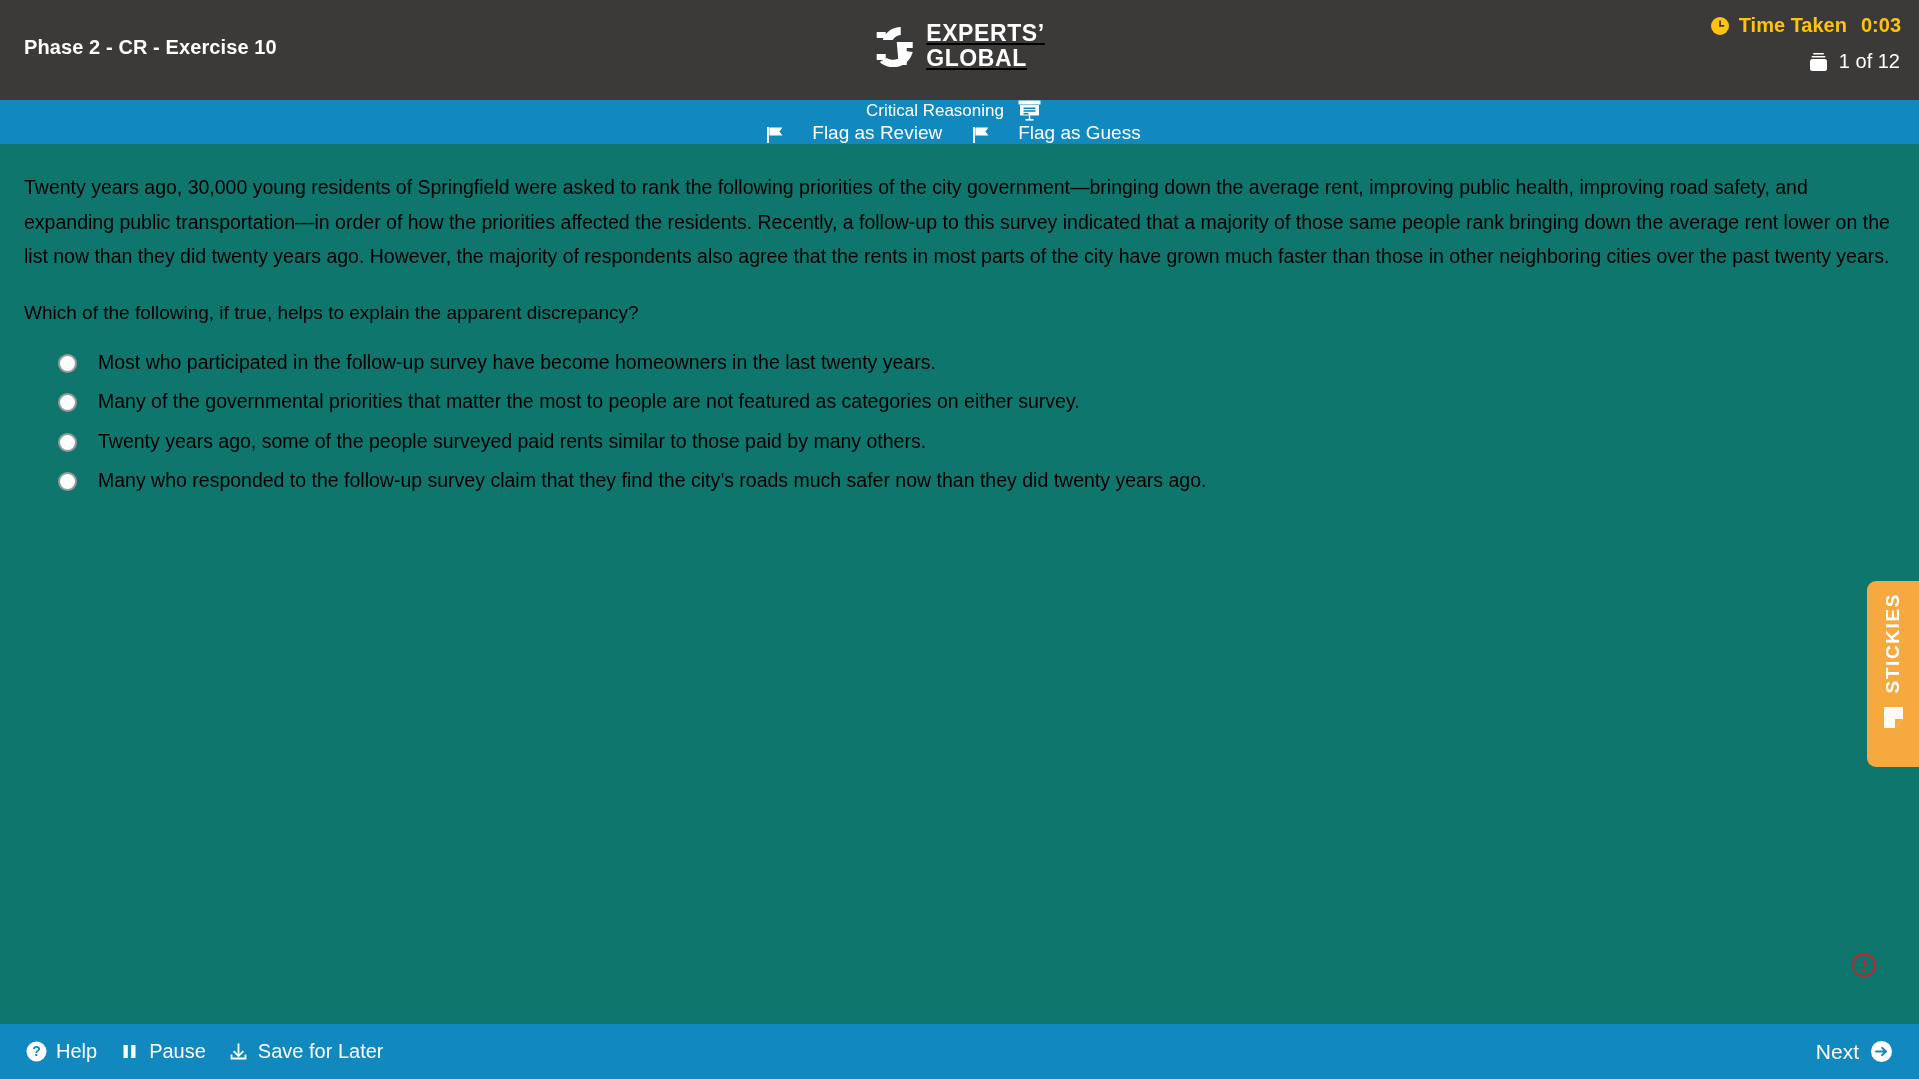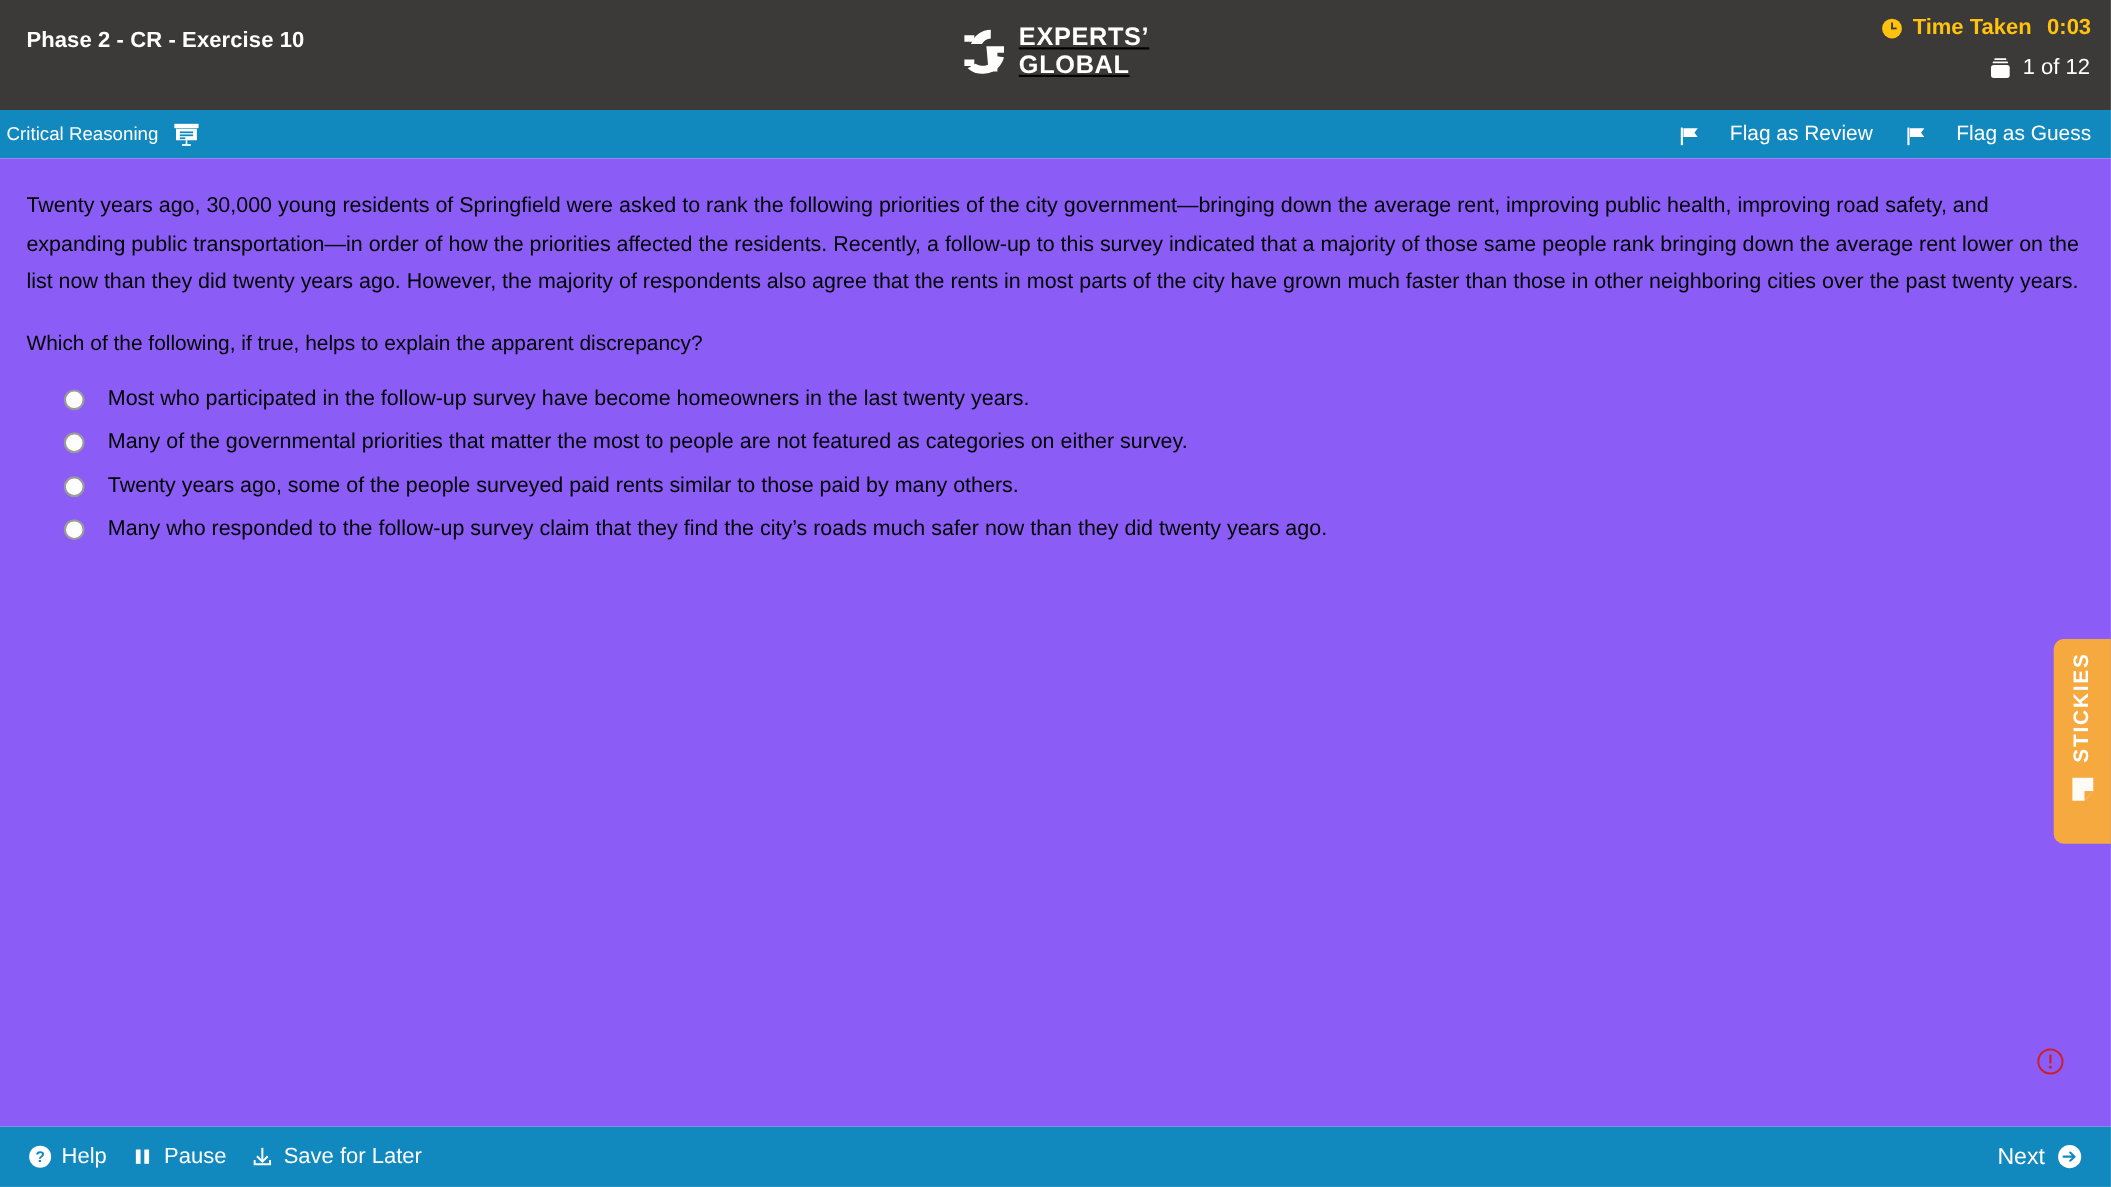--- a/index.html
+++ b/index.html
@@ -17,21 +17,21 @@
     position: relative;
     height: 100px;
     background: #3c3a38;
     display: flex;
     align-items: center;
   }
 
   .exercise-title {
     position: absolute;
     left: 24px;
-    top: 26px;
+    top: 36px;
     color: #ffffff;
     font-size: 20px;
     font-weight: bold;
     letter-spacing: 0.1px;
   }
 
   .brand-logo {
     position: absolute;
     left: 50%;
     top: 22px;
@@ -102,20 +102,21 @@
   .stack-icon { width: 21px; height: 20px; display: inline-block; }
 
   
   .sub-bar {
     height: 44px;
     background: #1189be;
     display: flex;
     align-items: center;
     justify-content: space-between;
     padding: 0 18px 0 6px;
+    flex-direction: column;
   }
 
   .section-name {
     display: flex;
     align-items: center;
     gap: 14px;
     color: #ffffff;
     font-size: 17px;
   }
 
@@ -137,21 +138,21 @@
     user-select: none;
   }
 
   .flag-icon { width: 18px; height: 18px; display: inline-block; }
 
   
   .content {
     position: relative;
     height: calc(1079px - 100px - 44px - 55px);
     padding: 26px 24px 0 24px;
-    background: #8b5cf6;
+    background: #0f766e;
   }
 
   .passage {
     color: #000000;
     font-size: 19.5px;
     line-height: 34.5px;
     max-width: 1878px;
     text-align: left;
   }
 

